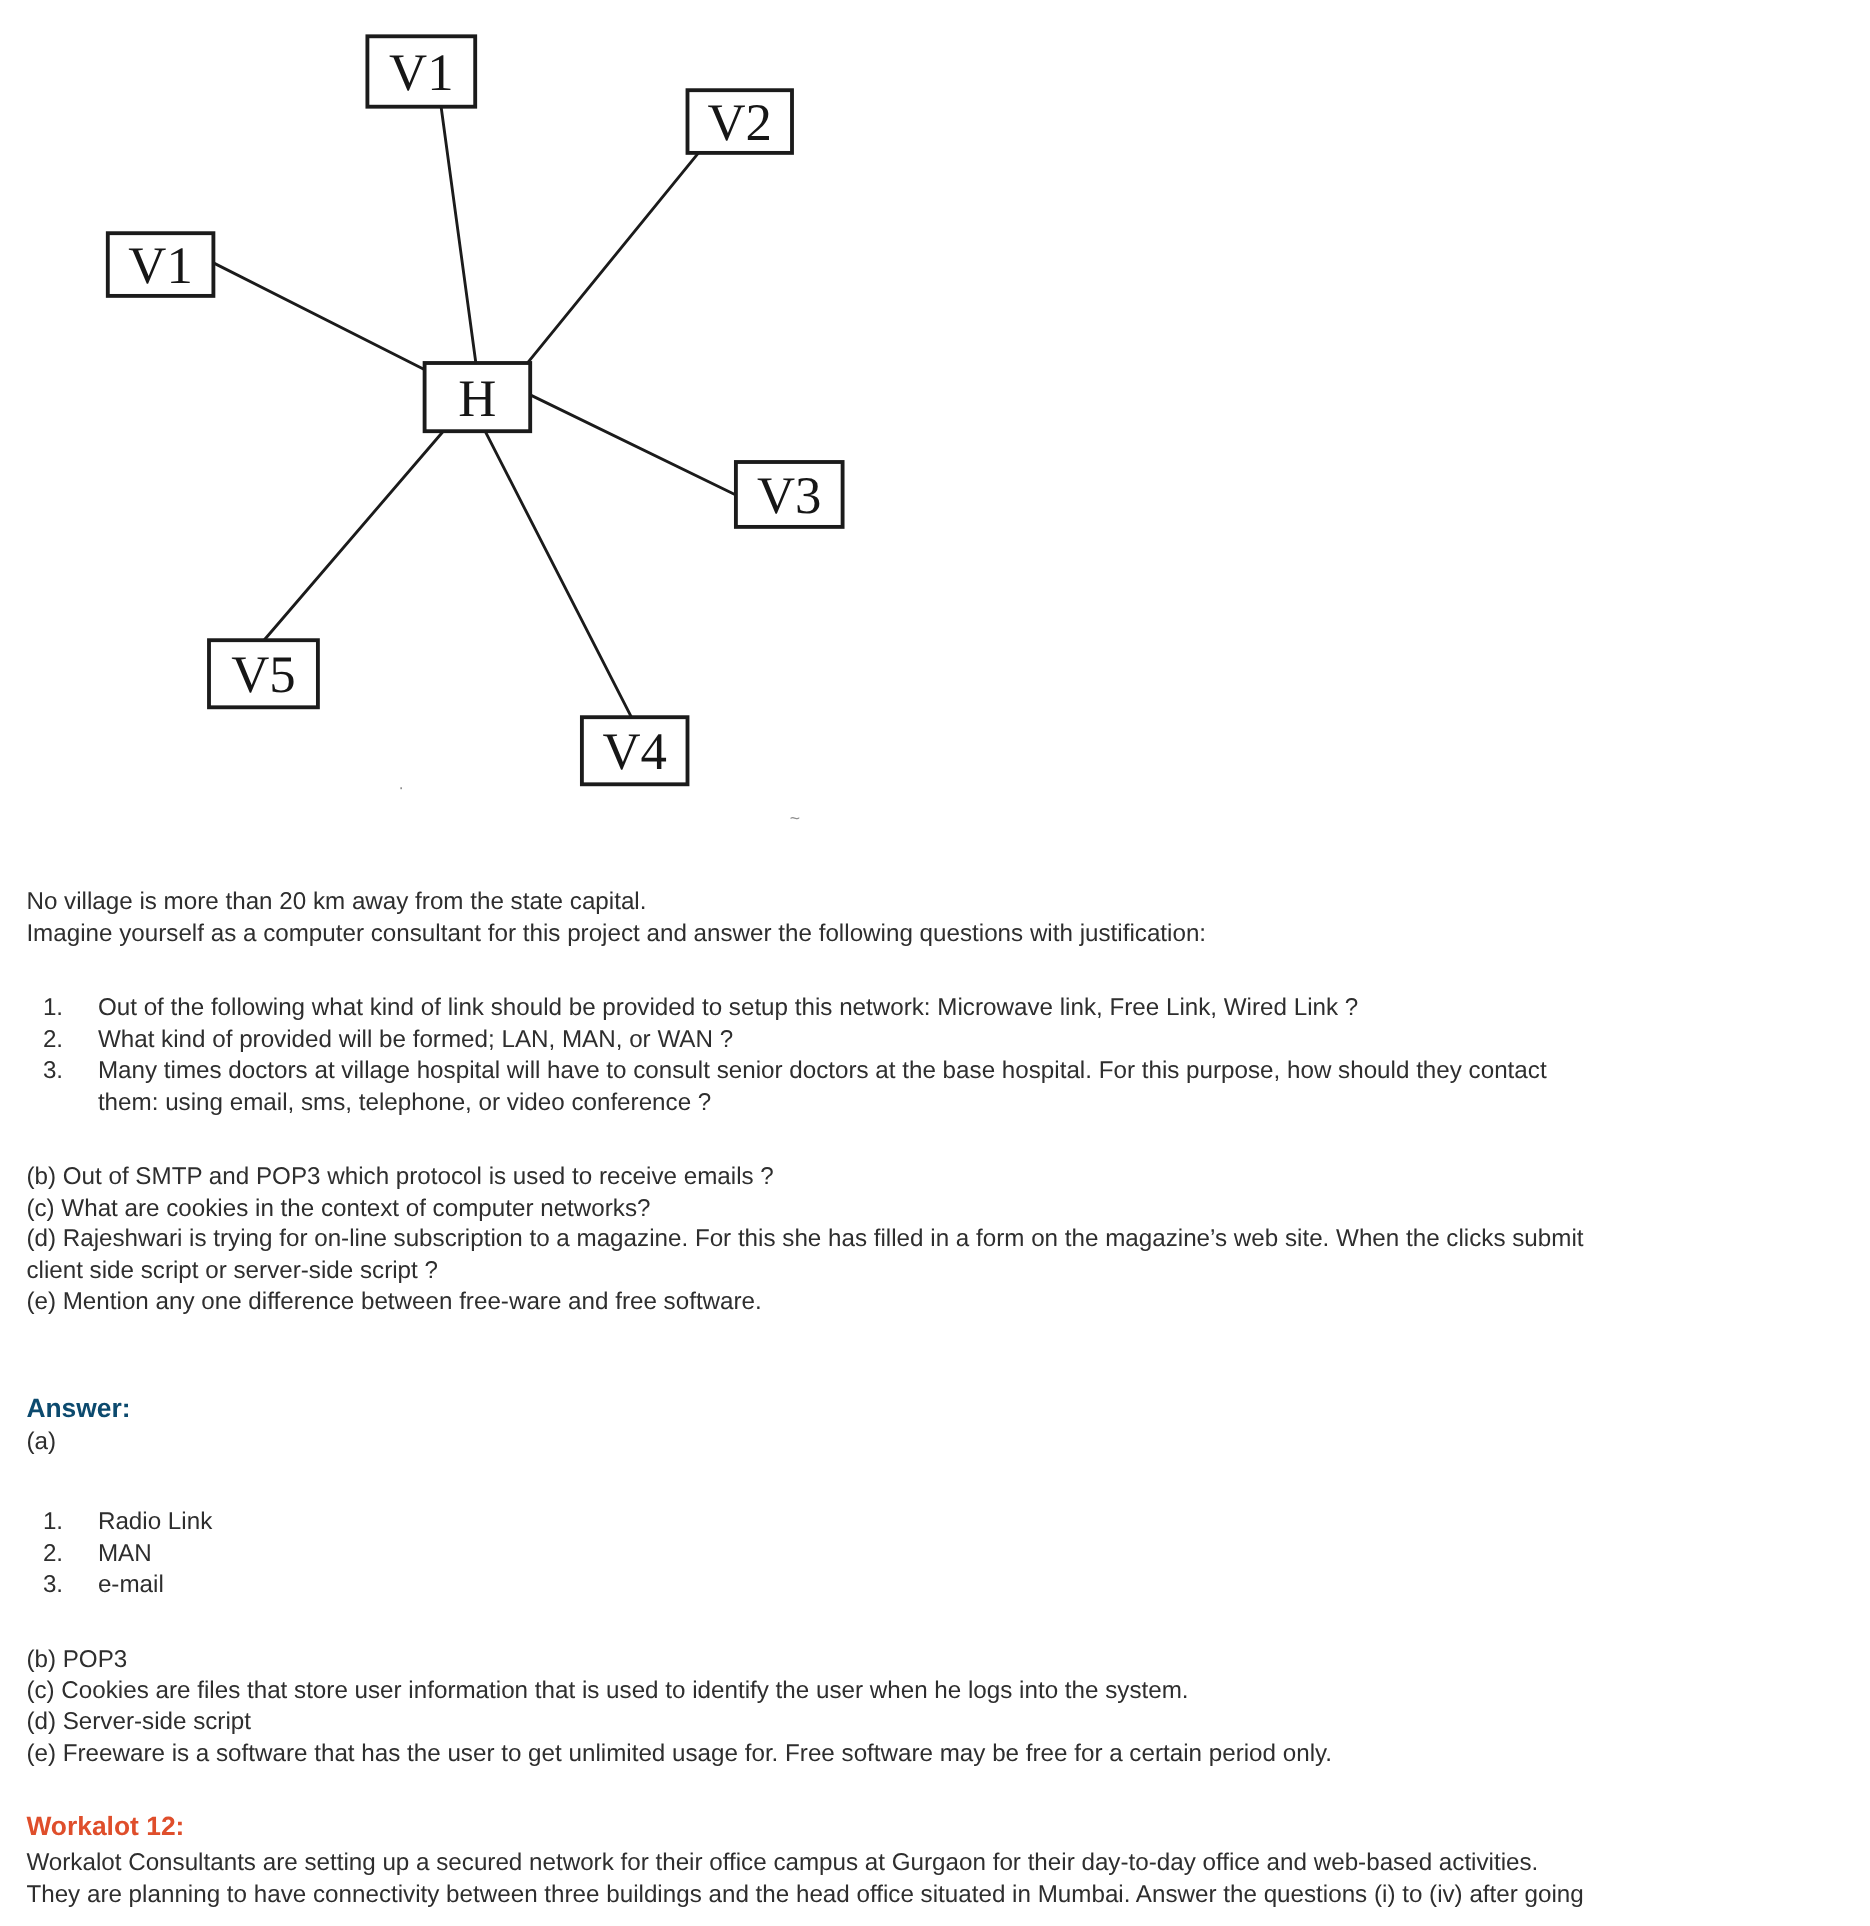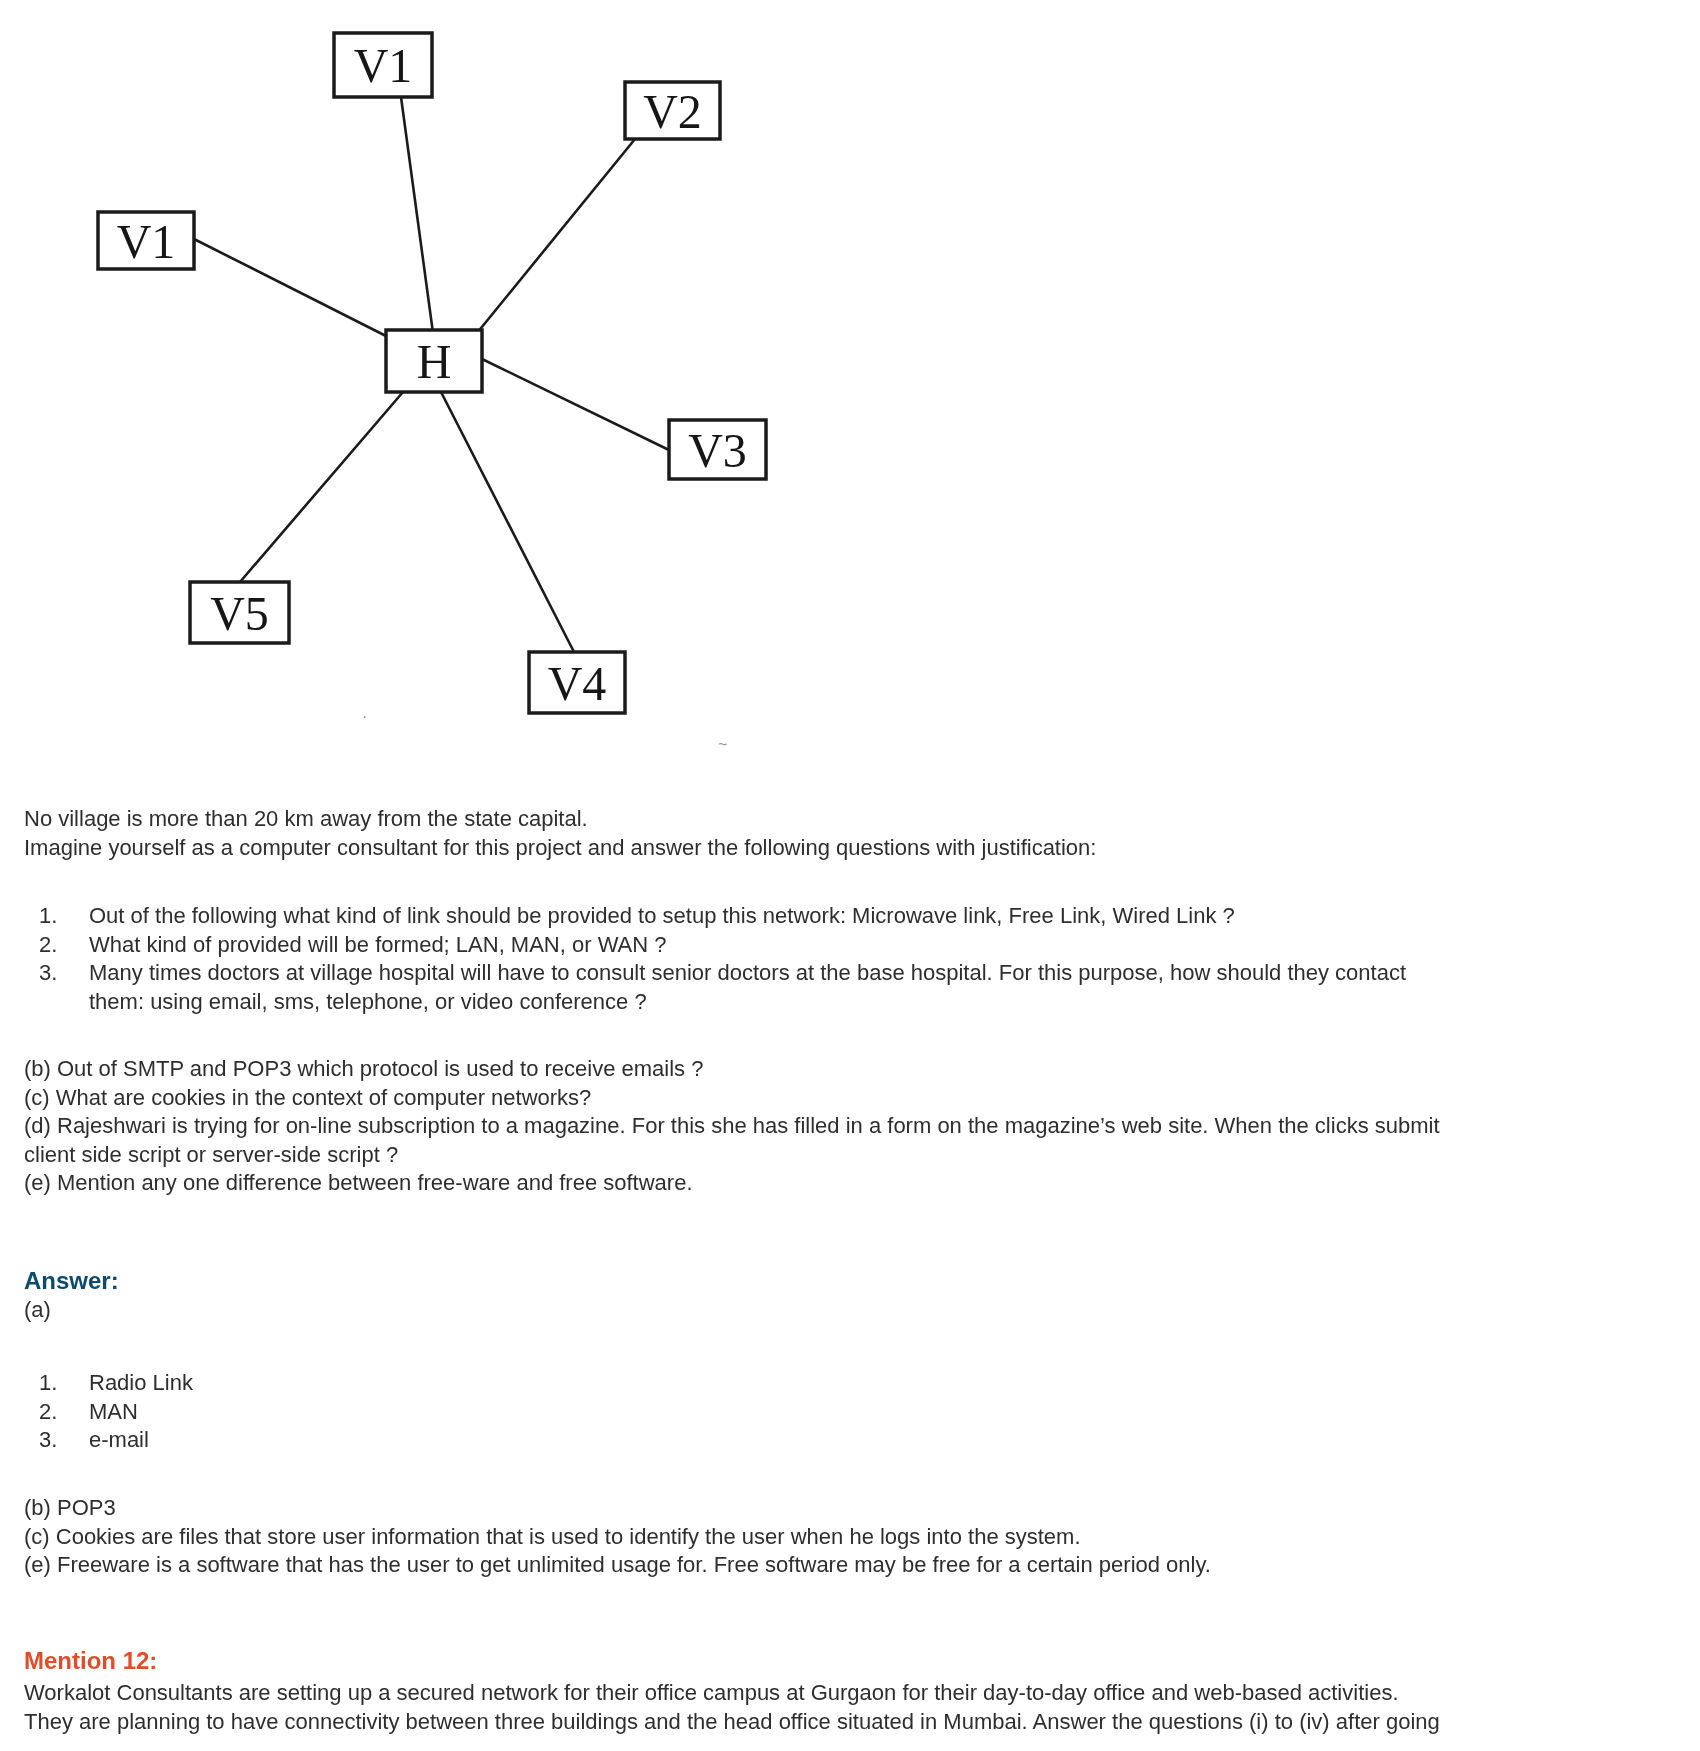--- a/index.html
+++ b/index.html
@@ -107,25 +107,26 @@
     </div>
     <div class="oli">
       <span class="num">3.</span>
       <div class="tline">e-mail</div>
     </div>
   </div>
 
 <div class="block" style="top:1494px;">
     <div class="tline">(b) POP3</div>
     <div class="tline">(c) Cookies are files that store user information that is used to identify the user when he logs into the system.</div>
+    <div class="tline">(d) Server-side script</div>
     <div class="tline">(e) Freeware is a software that has the user to get unlimited usage for. Free software may be free for a certain period only.</div>
   </div>
 
 <div class="block" style="top:1646px;">
-  <div class="heading-orange" style="color: rgb(223, 78, 43);">Mention 12:</div>
+  <div class="heading-orange" style="color: rgb(223, 78, 43);">Workalot 12:</div>
   <div>
       <div class="tline">Workalot Consultants are setting up a secured network for their office campus at Gurgaon for their day-to-day office and web-based activities.</div>
       <div class="tline">They are planning to have connectivity between three buildings and the head office situated in Mumbai. Answer the questions (i) to (iv) after going</div>
     </div>
 </div>
 
 <span class="artifact" style="left: 362px; top: 712px;">·</span>
 <span class="artifact" style="left: 718px; top: 740px;">~</span>
 
 </body></html>

